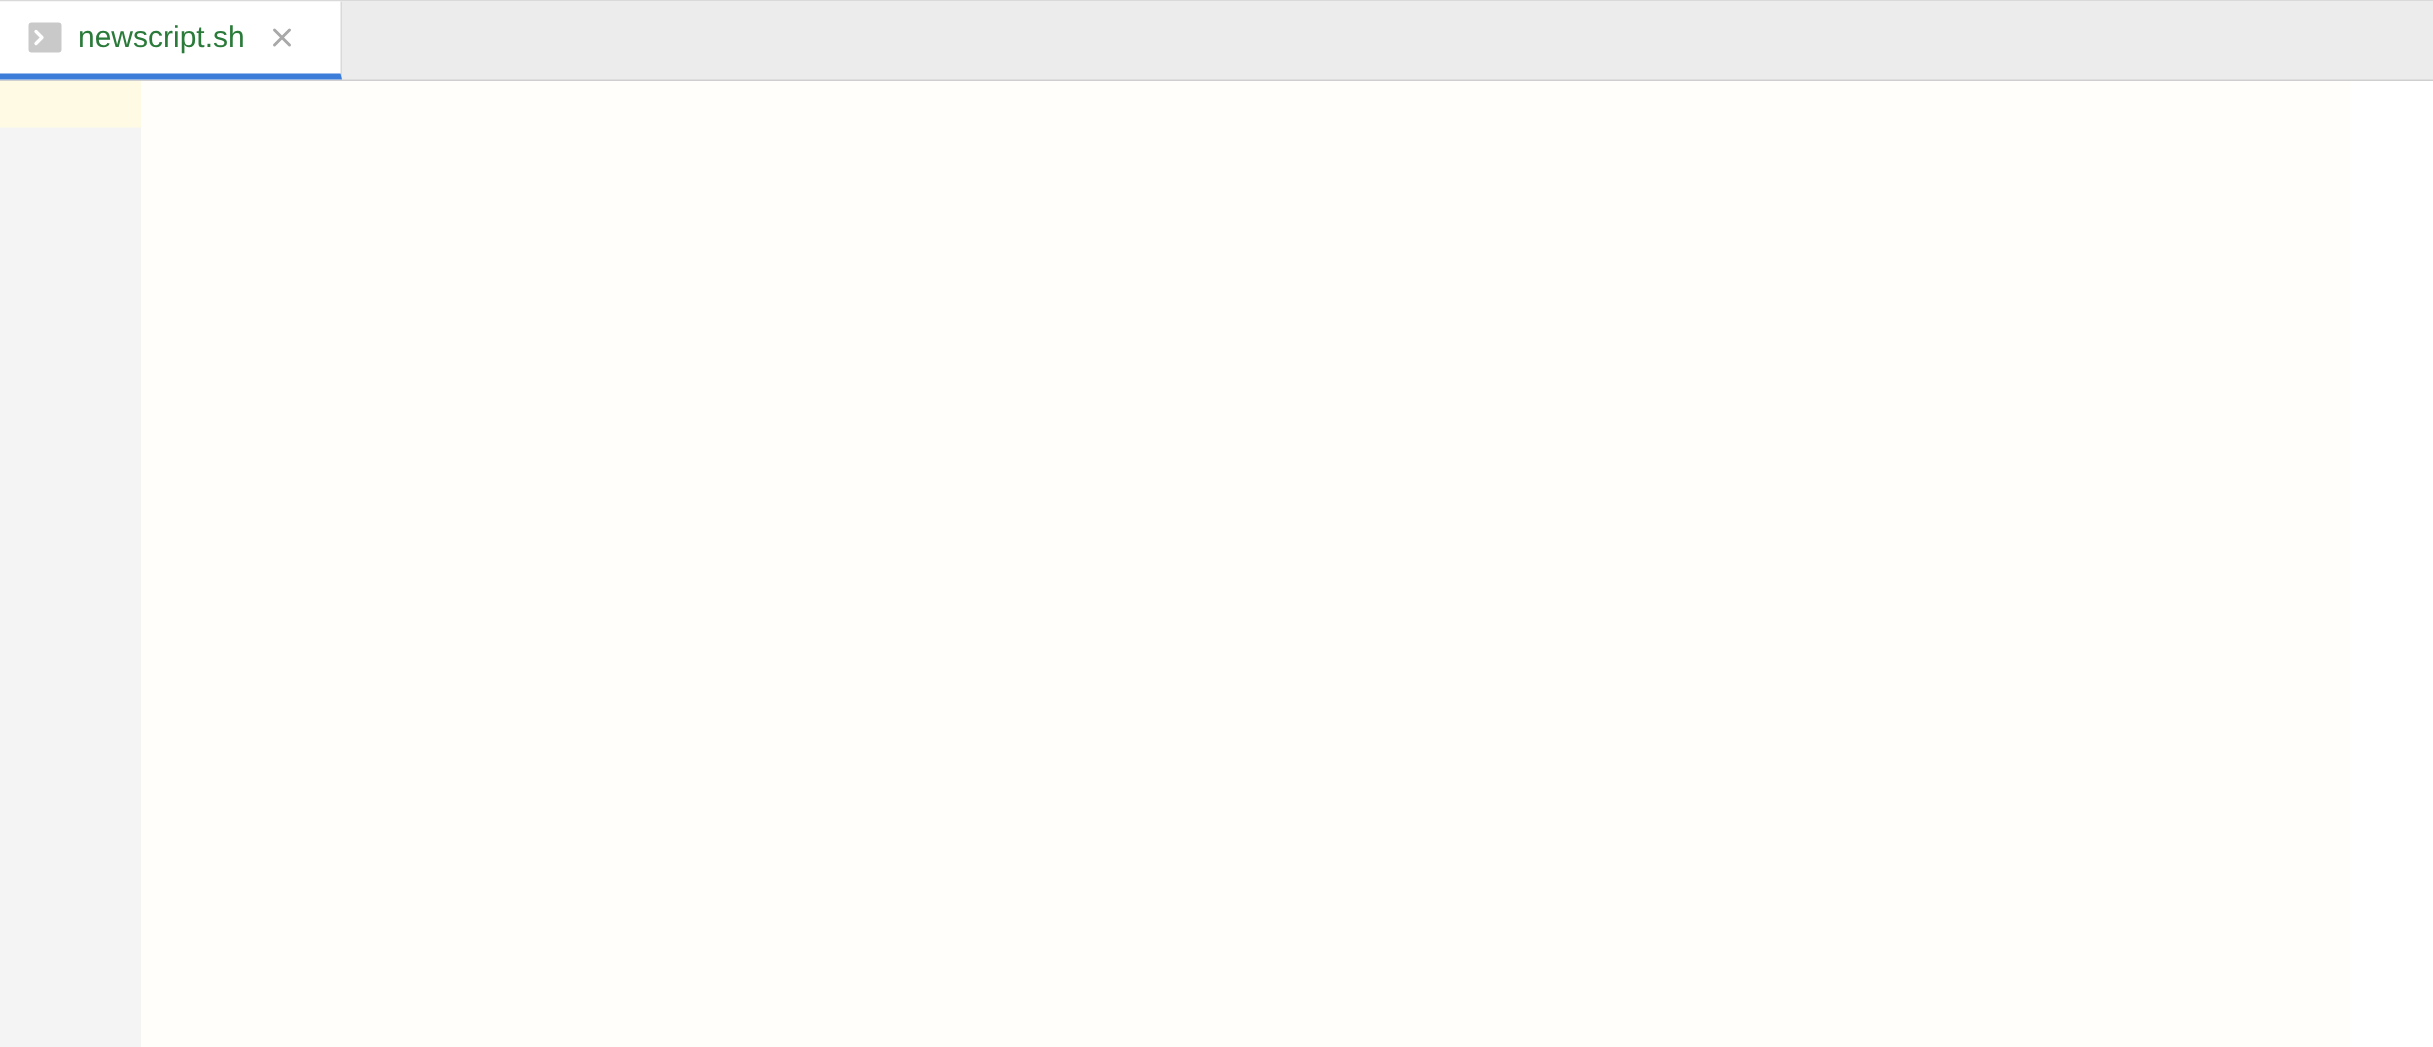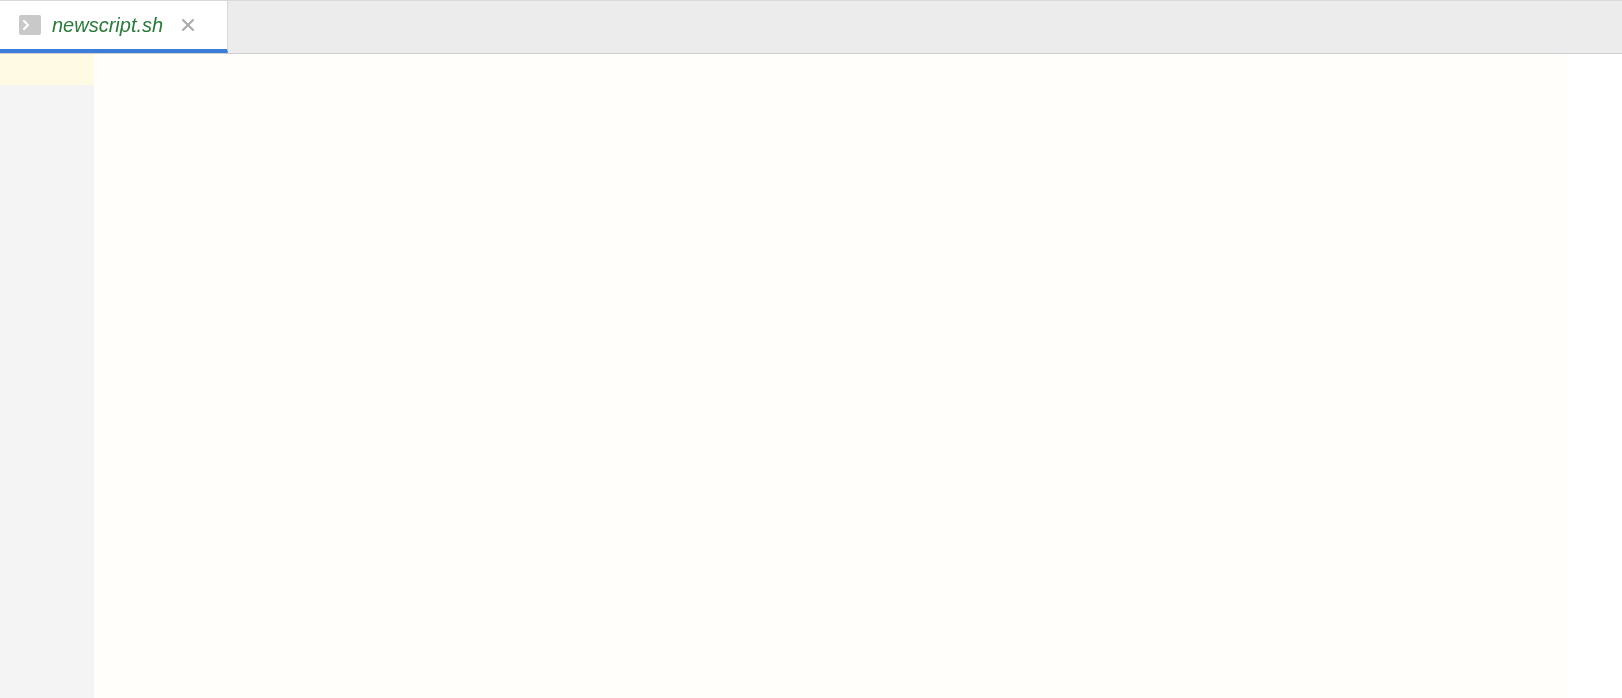--- a/index.html
+++ b/index.html
@@ -34,21 +34,20 @@
       display: flex;
       align-items: center;
       gap: 10px;
       padding: 0 18px 0 18px;
       background: #ffffff;
       border-right: 1px solid #d9d9d9;
       border-bottom: 4px solid #3b7dd8;
       position: relative;
       cursor: pointer;
       min-width: 228px;
-      font-style: italic;
     }
     .tab .file-icon {
       width: 24px;
       height: 24px;
       display: flex;
       align-items: center;
       justify-content: center;
       flex-shrink: 0;
     }
     .tab .file-icon svg {

